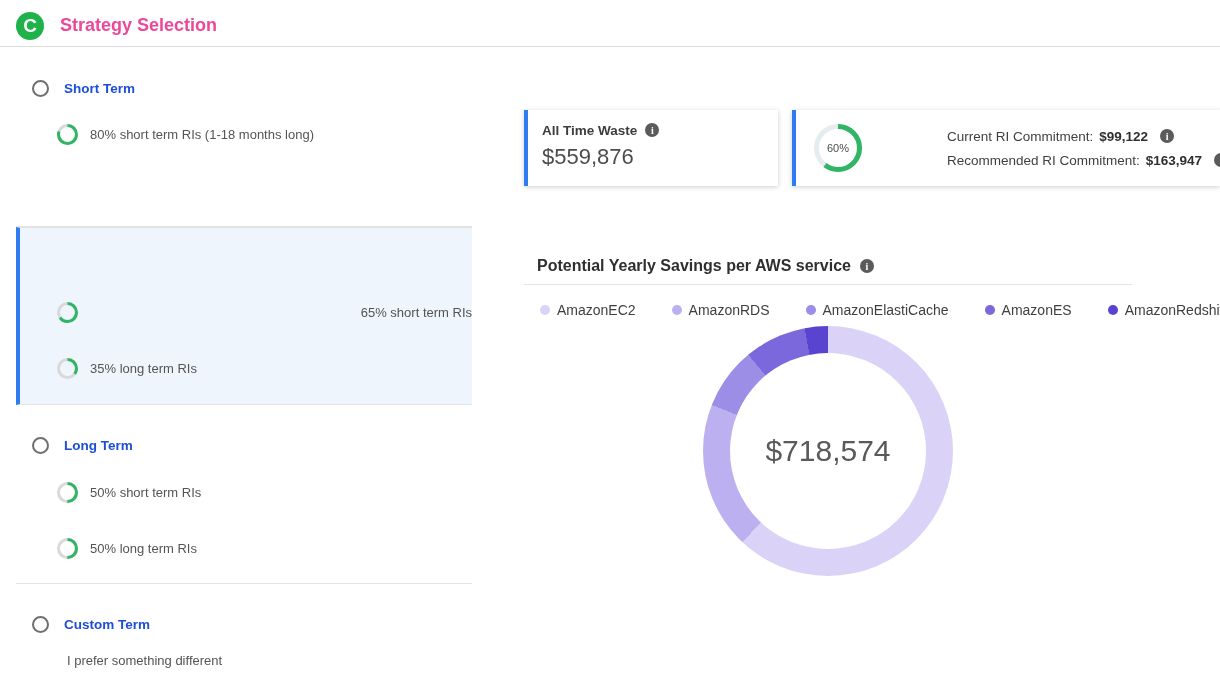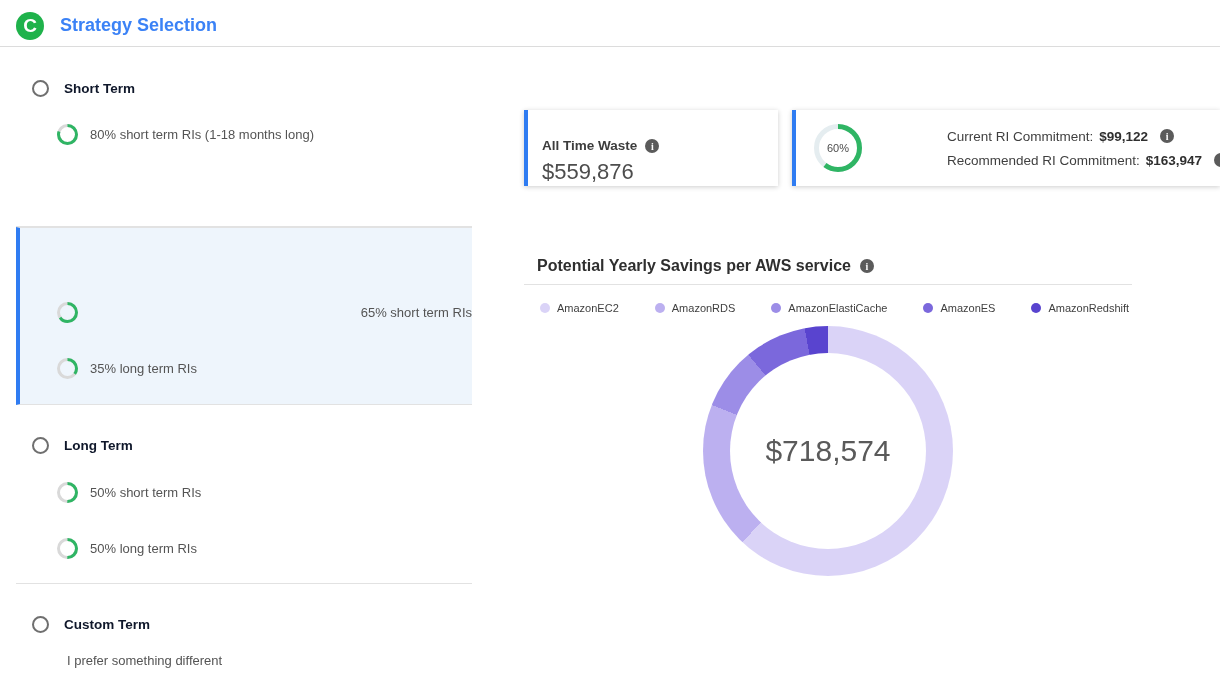--- a/index.html
+++ b/index.html
@@ -3,59 +3,59 @@
 <meta charset="utf-8">
 <style>
   * { box-sizing: border-box; margin: 0; padding: 0; }
   html,body { background:#fff; }
   body { font-family: "Liberation Sans", sans-serif; }
   .screen { position:relative; width:1220px; height:691px; background:#fff; overflow:hidden; }
 
   
   .header { position:absolute; left:0; top:0; width:1220px; height:47px; border-bottom:1px solid #dcdcdc; background:#fff; }
   .logo { position:absolute; left:16px; top:12px; width:28px; height:28px; border-radius:50%; background:#1fb24b; color:#fff; font-weight:bold; font-size:19px; display:flex; align-items:center; justify-content:center; }
-  .page-title { position:absolute; left:60px; top:15px; font-size:18px; font-weight:bold; color:#3b82f6; }
+  .page-title { position:absolute; left:60px; top:15px; font-size:18px; font-weight:bold; color:#ec4899; }
 
   
   .strategy-block { position:absolute; left:16px; width:456px; padding-left:16px; border-bottom:1px solid #e2e2e2; background:#fff; }
   .strategy-block.last { border-bottom:none; }
   .strategy-block.selected { background:#eef5fc; border-left:4px solid #2f7cf2; padding-left:12px; border-top:1px solid #e2e2e2; }
   .strategy-head { display:flex; align-items:center; gap:15px; height:18px; cursor:pointer; }
   .radio { width:17px; height:17px; border-radius:50%; border:2px solid #6f6f6f; background:#fff; flex:0 0 auto; position:relative; }
   .radio.checked { border-color:#2f6fe0; }
   .radio.checked::after { content:""; position:absolute; left:50%; top:50%; width:9px; height:9px; margin:-4.5px 0 0 -4.5px; border-radius:50%; background:#2f6fe0; }
-  .strategy-label { font-size:13.5px; font-weight:bold; color:#0f172a; }
+  .strategy-label { font-size:13.5px; font-weight:bold; color:#1d4ed8; }
   .sub-row { display:flex; align-items:center; gap:12px; margin-left:25px; height:21px; }
   .sub-label { font-size:13px; color:#545454; }
   .ring { width:21px; height:21px; flex:0 0 auto; }
   .custom-desc { margin-left:35px; font-size:13px; color:#545454; }
 
   
   .card { position:absolute; background:#fff; border-left:4px solid #2f7cf2; box-shadow:0 1px 5px rgba(0,0,0,0.2); }
   .card-waste { left:524px; top:110px; width:254px; height:76px; padding:13px 16px 0 14px; }
-  .card-title-row { display:flex; align-items:flex-end; gap:8px;margin-top:15px; }
+  .card-title-row { display:flex; align-items:flex-start; gap:8px; }
   .card-title { font-size:13.5px; font-weight:bold; color:#3d3d3d; }
   .card-value { margin-top:6px; font-size:22px; color:#4d4d4d; }
   .info-icon { width:14px; height:14px; border-radius:50%; background:#5b5b5b; color:#fff; font-size:10px; font-weight:bold; display:inline-flex; align-items:center; justify-content:center; cursor:pointer; flex:0 0 auto; font-family:"Liberation Serif", serif; }
 
   .card-commit { left:792px; top:110px; width:428px; height:76px; display:flex; align-items:center; }
   .gauge-wrap { position:relative; width:48px; height:48px; margin-left:18px; flex:0 0 auto; }
   .gauge-text { position:absolute; left:0; top:0; width:48px; height:48px; display:flex; align-items:center; justify-content:center; font-size:11px; color:#4d4d4d; }
   .commit-lines { margin-left:85px; display:flex; flex-direction:column; gap:9px; }
   .commit-line { display:flex; align-items:center; gap:6px; font-size:13.5px; color:#3f3f3f; white-space:nowrap; }
   .commit-line b { font-size:13.5px; color:#2f2f2f; }
 
   
   .chart-title-row { position:absolute; left:537px; top:257px; display:flex; align-items:center; gap:9px; }
   .chart-title { font-size:16px; font-weight:bold; color:#2f2f2f; }
   .chart-divider { position:absolute; left:524px; top:284px; width:608px; height:1px; background:#e2e2e2; }
   .legend { position:absolute; left:540px; top:302px; width:660px; display:flex; align-items:center; gap:36px; }
   .legend-item { display:flex; align-items:center; gap:7px; }
   .legend-dot { width:10px; height:10px; border-radius:50%; flex:0 0 auto; }
-  .legend-label { font-size:11px; color:#3f3f3f; white-space:nowrap; }
+  .legend-label { font-size:14px; color:#3f3f3f; white-space:nowrap; }
 
   .donut { position:absolute; left:703px; top:326px; width:250px; height:250px; border-radius:50%; }
   .donut-hole { position:absolute; left:27px; top:27px; width:196px; height:196px; border-radius:50%; background:#fff; display:flex; align-items:center; justify-content:center; }
   .donut-total { font-size:30px; color:#5a5a5a; }
 </style>
 </head>
 <body>
 
 <div class="screen">
 

